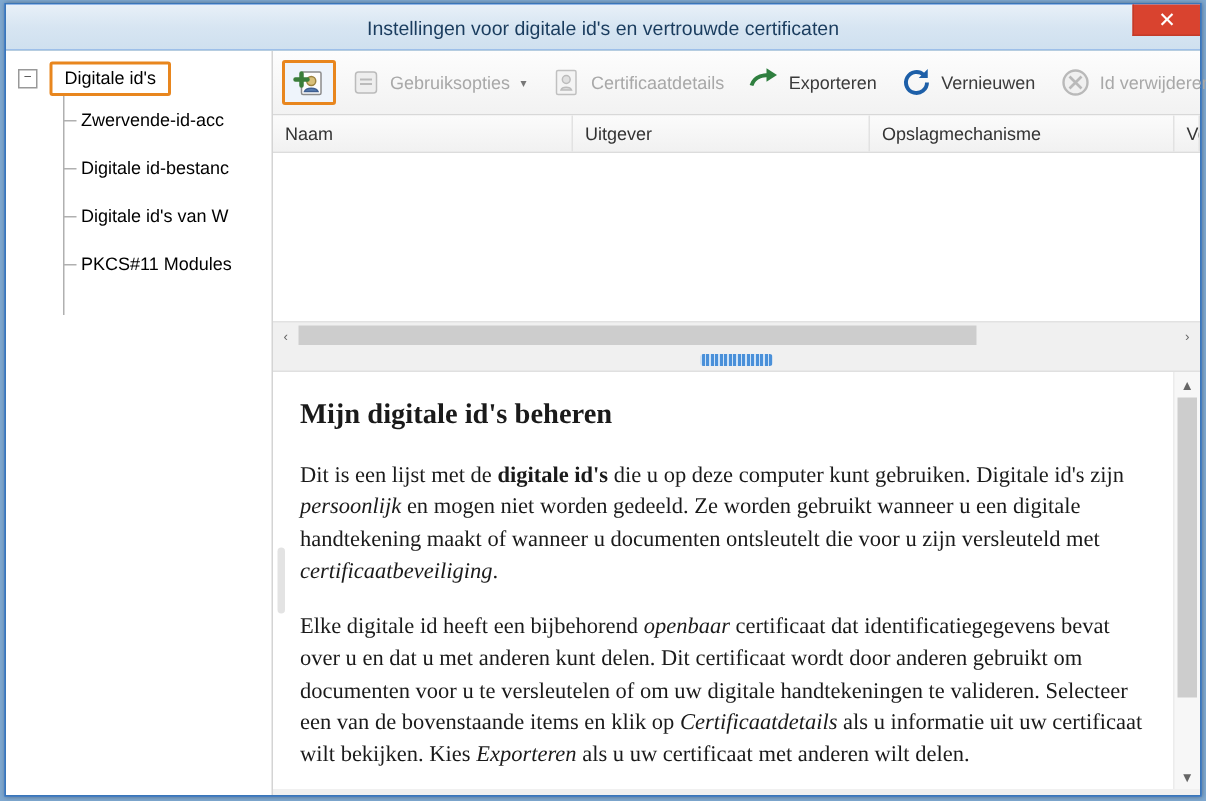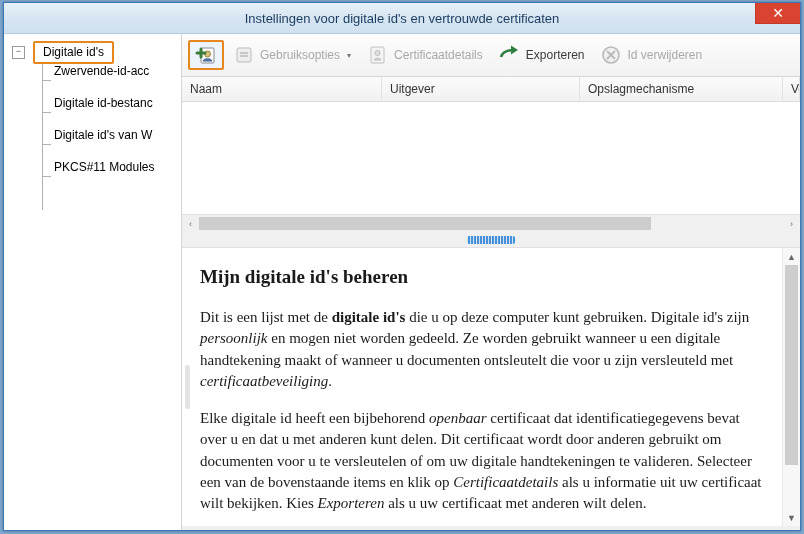--- a/index.html
+++ b/index.html
@@ -101,20 +101,21 @@
     border: 2px solid #e8861e;
     padding: 2px 8px 3px 8px;
     border-radius: 2px;
     font-size: 12px;
     background: #fff;
     color: #000;
   }
   .tree-child {
     height: 32px;
     display: flex;
+    align-items: center;
     padding-left: 50px;
     position: relative;
     white-space: nowrap;
     overflow: hidden;
   }
   .tree-child .dash {
     position: absolute;
     left: 38px;
     top: 50%;
     width: 9px;
@@ -405,20 +406,29 @@
         <div class="tb-item">
           <span class="icon">
             <svg class="icon" viewBox="0 0 22 22">
               <path d="M2 13c2-7 9-7 13-7" fill="none" stroke="#2f7f3f" stroke-width="2.6"></path>
               <path d="M12 1.5l7 4.5-7 4.5z" fill="#2f7f3f"></path>
             </svg>
           </span>
           <span>Exporteren</span>
         </div>
 
+        <div class="tb-item">
+          <span class="icon">
+            <svg class="icon" viewBox="0 0 22 22">
+              <path d="M18 11a7 7 0 1 1-2.2-5.1" fill="none" stroke="#1d5fa8" stroke-width="2.6"></path>
+              <path d="M18.5 2v6h-6z" fill="#1d5fa8"></path>
+            </svg>
+          </span>
+          <span>Vernieuwen</span>
+        </div>
 
         <div class="tb-item disabled">
           <span class="icon">
             <svg class="icon" viewBox="0 0 22 22">
               <circle cx="11" cy="11" r="8" fill="#f0f0f0" stroke="#b9b9b9" stroke-width="1.6"></circle>
               <path d="M7 7l8 8M15 7l-8 8" stroke="#b9b9b9" stroke-width="1.8"></path>
             </svg>
           </span>
           <span>Id verwijderen</span>
         </div>

